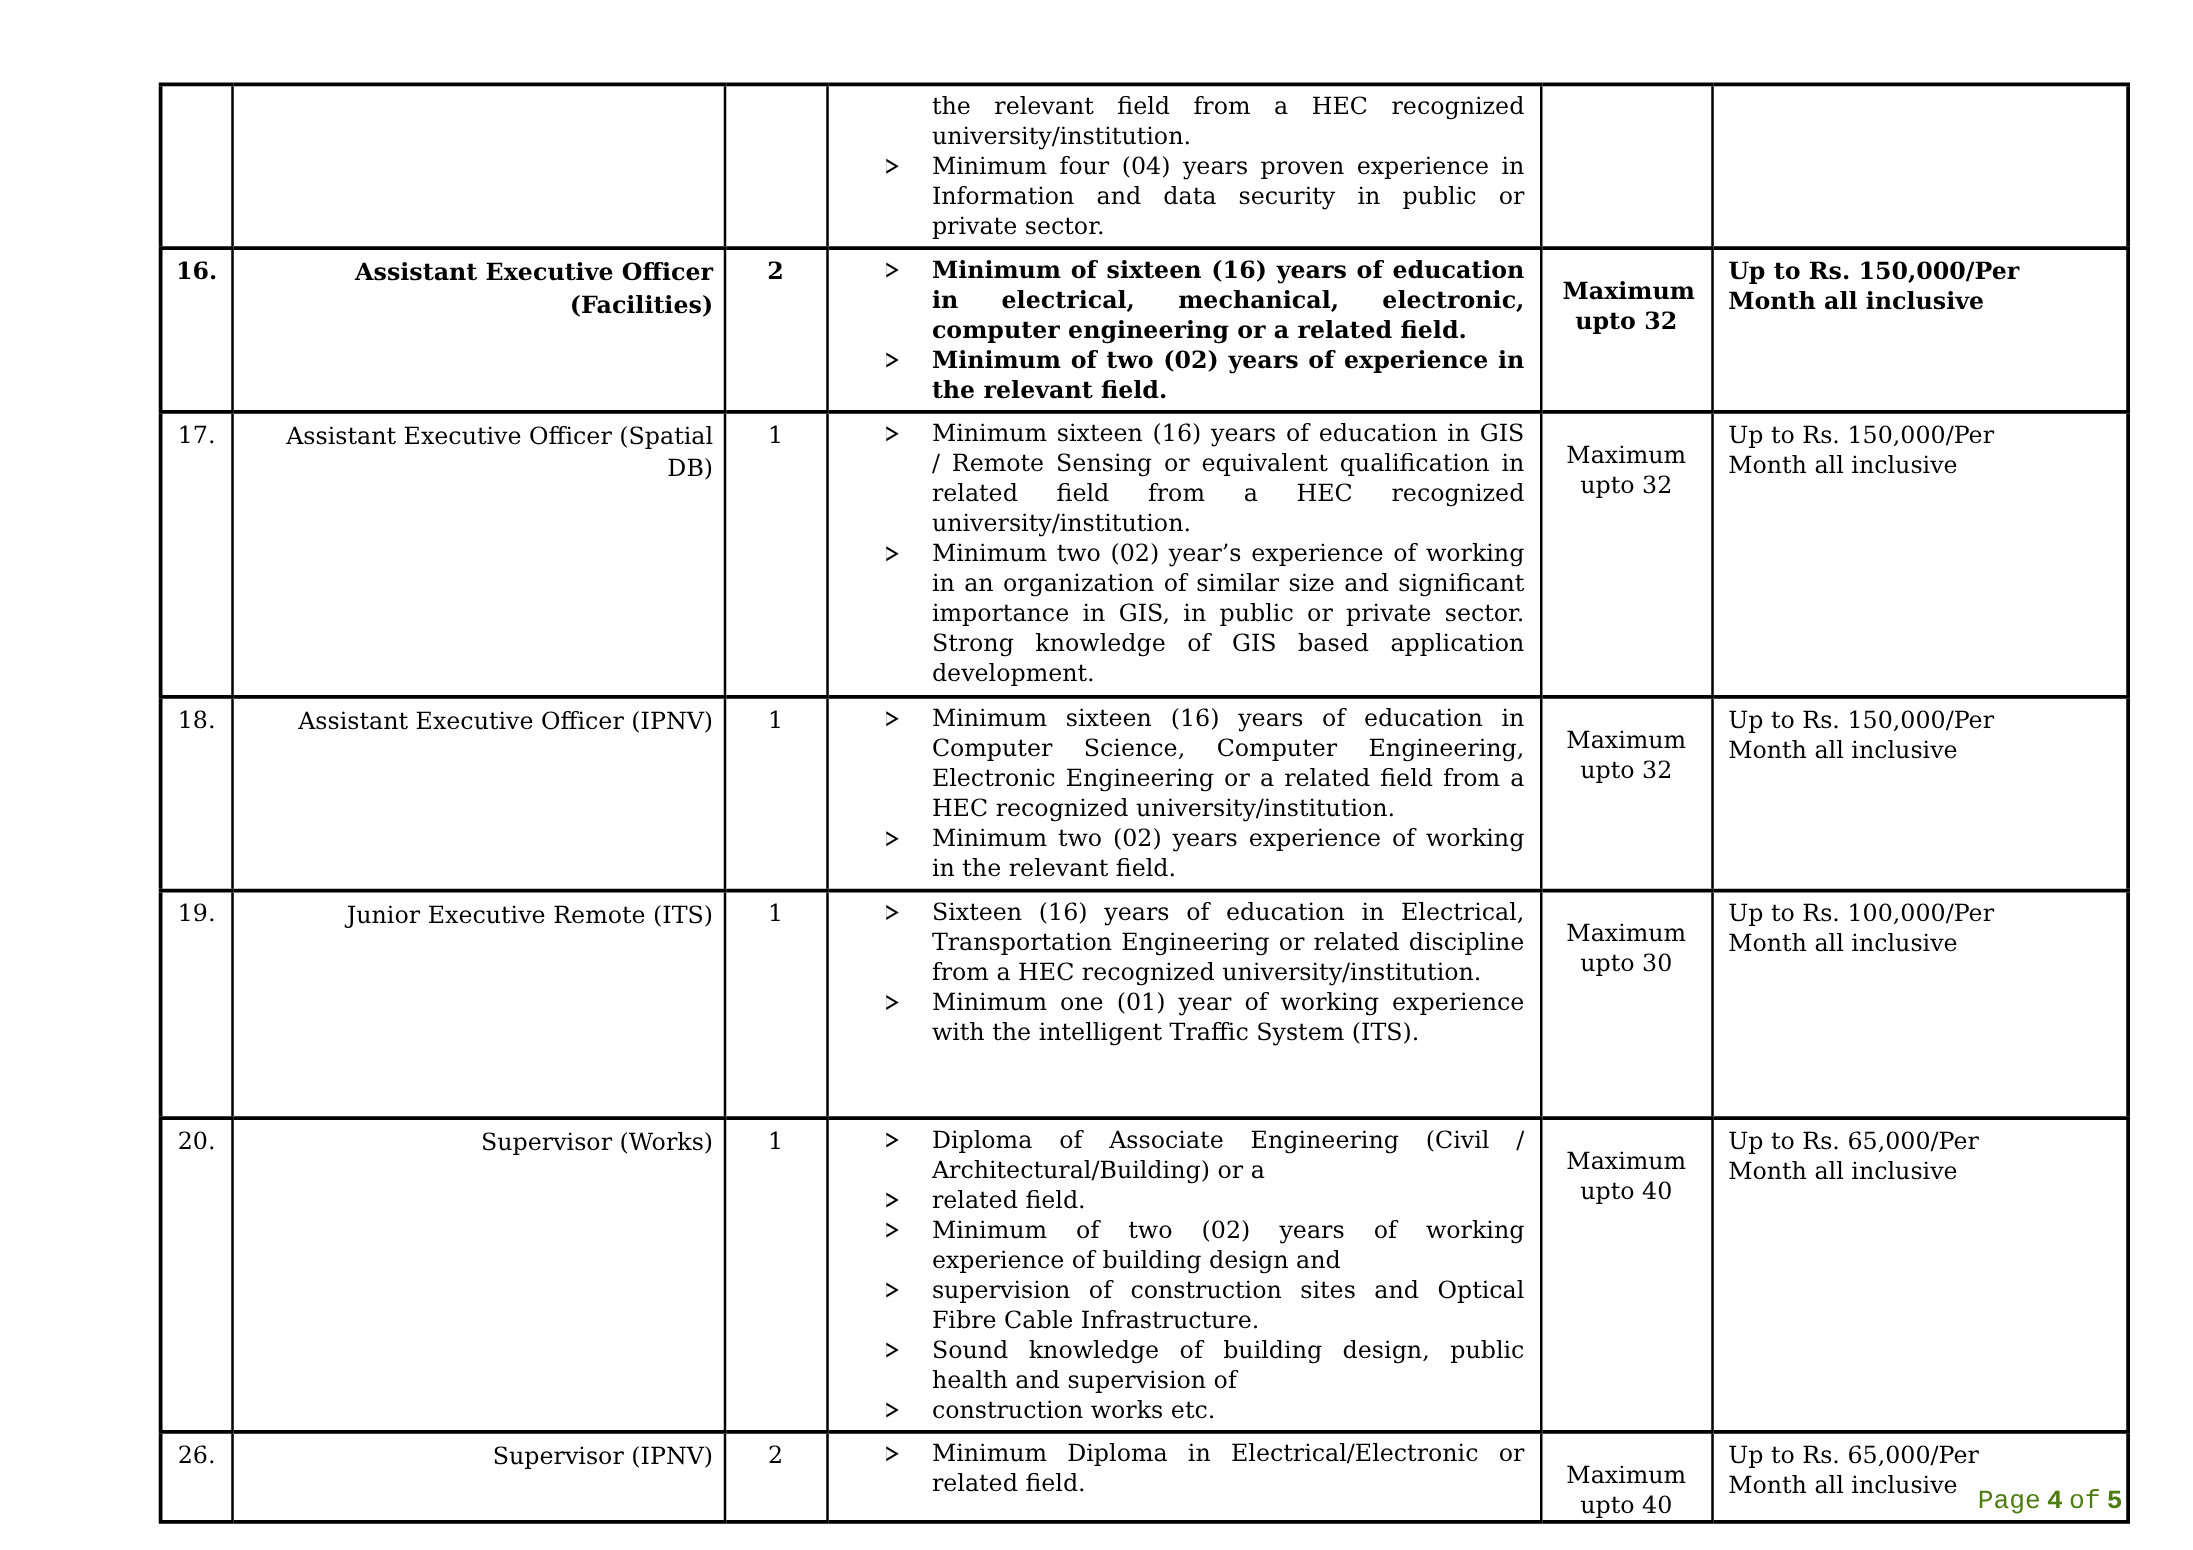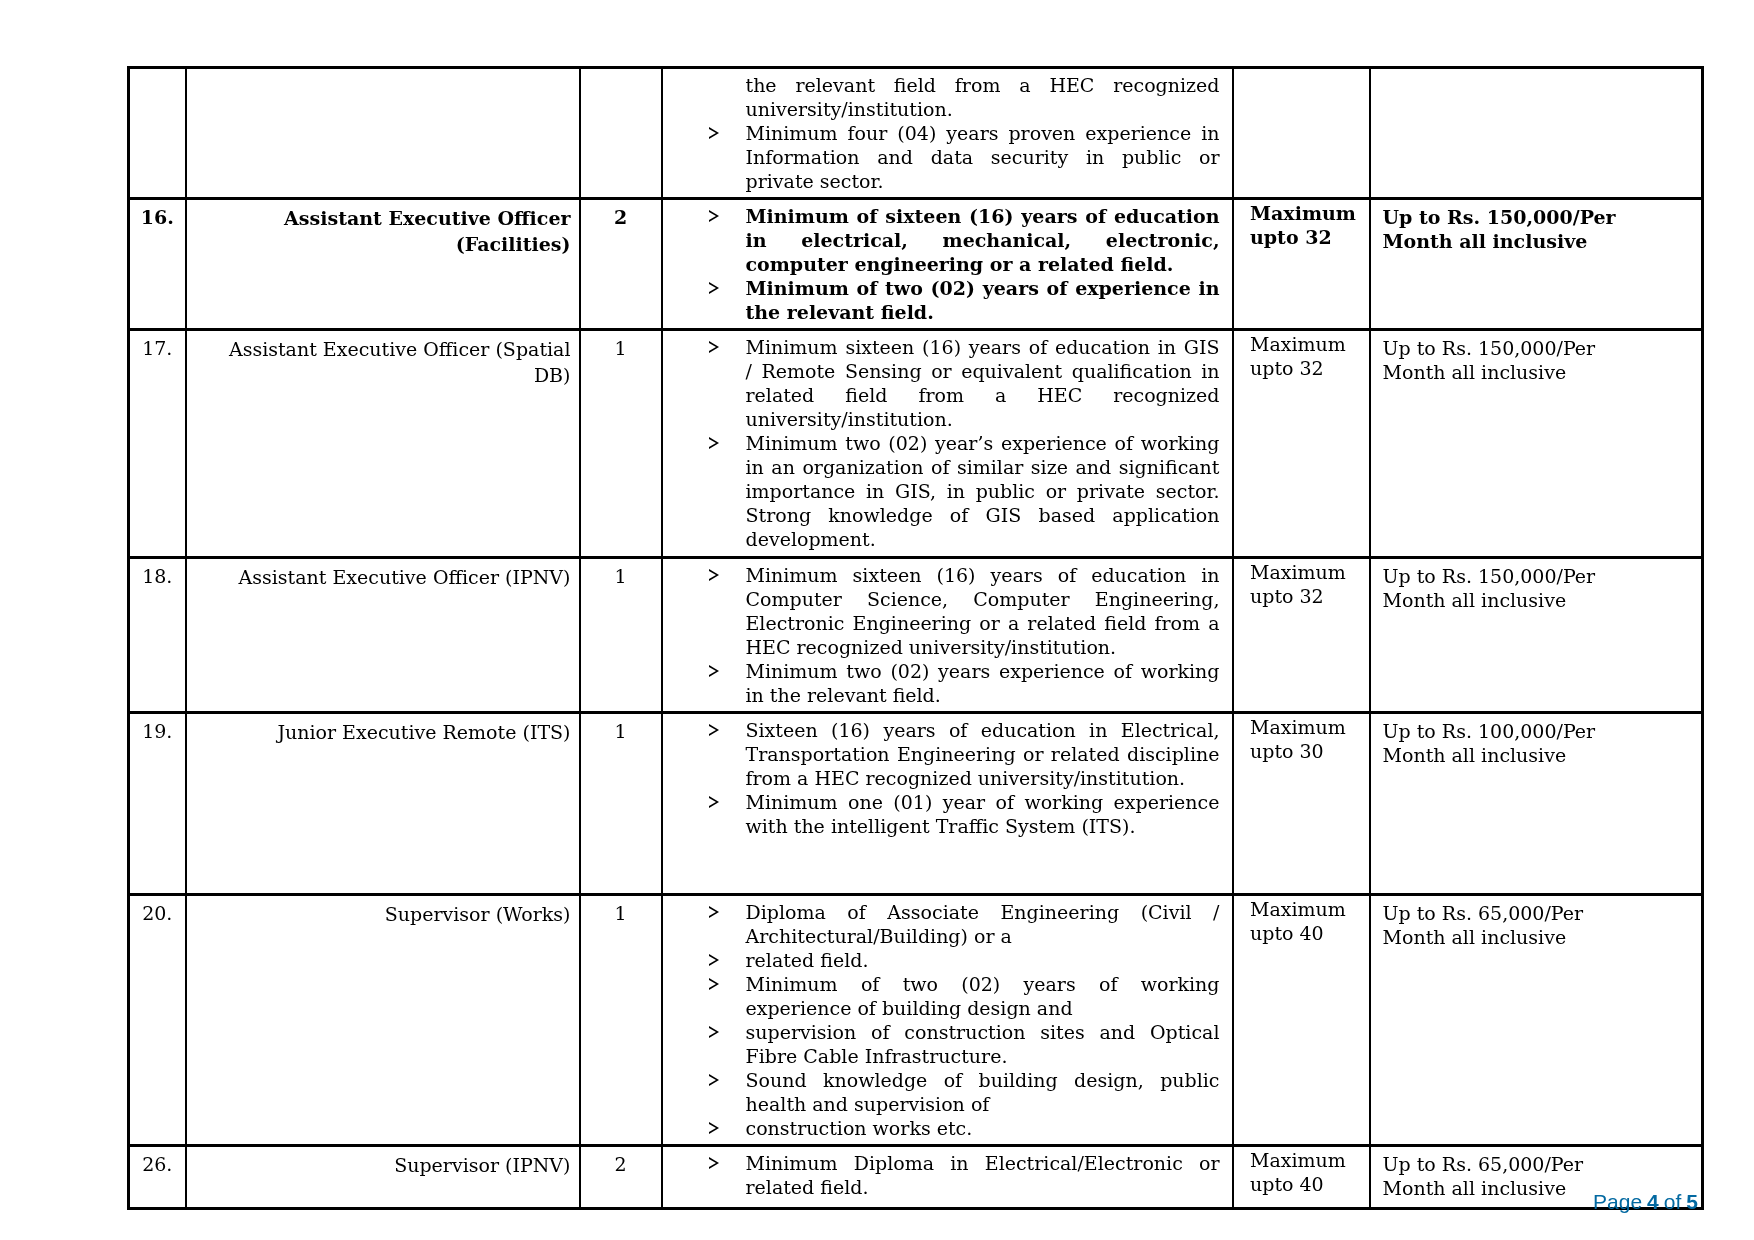--- a/index.html
+++ b/index.html
@@ -17,40 +17,40 @@
   td {
     border:2px solid #000;
     border-top-width:3px; border-bottom-width:3px;
     vertical-align:top; padding:0;
     font-size:19px; line-height:24px;
   }
   td.sr-cell  { text-align:center; padding-top:5px; }
   td.pos-cell { padding:5px 8px 0 9px; line-height:26px;text-align:right; }
   td.qty-cell { text-align:center; padding-top:5px; }
   td.qual-cell{ padding:4px 12px 4px 0; }
-  td.age-cell { padding-top:1px; }
+  td.age-cell { padding-top:21px; text-align:center; }
   td.sal-cell { padding:5px 66px 0 12px; }
 
   .qitem { position:relative; padding-left:83px; text-align:justify; }
   .marker {
     position:absolute; left:46px; top:6px; width:0; height:0;
     border-style:solid; border-width:6.5px 0 6.5px 10px;
     border-color:transparent transparent transparent #000;
   }
   .marker::after {
     content:""; position:absolute; left:-10px; top:-4.5px; width:0; height:0;
     border-style:solid; border-width:4.5px 0 4.5px 7px;
     border-color:transparent transparent transparent #fff;
   }
   .age-inner { width:102px; margin:0 auto; }
 
   .footer {
     position:absolute; top:1190px; right:56px;
-    font-family:Liberation Sans, sans-serif; font-size:21px;
-    display:flex; gap:5px; align-items:flex-end; color:#0369a1;
+    font-family:Liberation Mono, monospace; font-size:21px;
+    display:flex; gap:5px; align-items:flex-end; color:#4d7c0f;
   }
   .footer .bold { font-weight:700; }
 </style>
 </head>
 <body>
 
 <div class="page">
 
   <table class="jobs">
     <colgroup>

